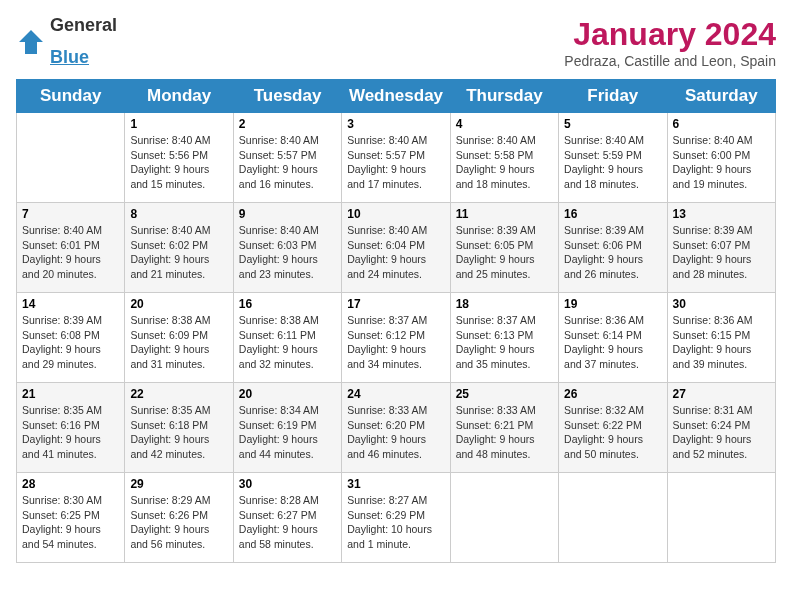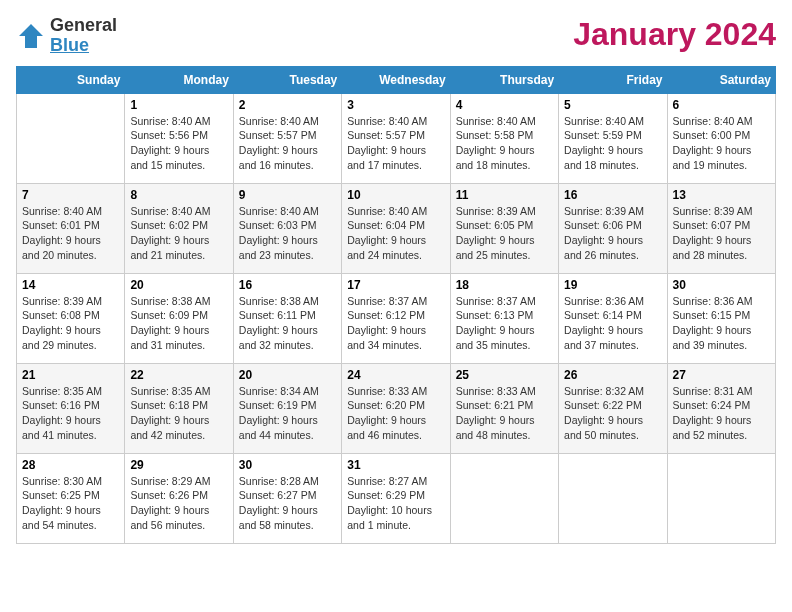--- a/index.html
+++ b/index.html
@@ -19,20 +19,21 @@
     .logo {
       display: flex;
       align-items: center;
     }
     .logo-text {
       display: flex;
       flex-direction: column;
       font-size: 18px;
       font-weight: bold;
       line-height: 1.1;
+      gap: 12px;
     }
     .logo-text span:first-child { color: #333; }
     .logo-text span:last-child { color: #2E86C1; text-decoration: underline; }
     .logo-icon {
       width: 30px;
       height: 30px;
       margin-right: 4px;
     }
     .title-block {
       text-align: right;
@@ -48,22 +49,22 @@
     }
     table {
       width: 100%;
       border-collapse: collapse;
       font-size: 11px;
     }
     thead tr th {
       background-color: #2E86C1;
       color: #fff;
       padding: 6px 4px;
-      text-align: right;
-      font-size: 12px;
+      text-align: center;
+      font-size: 17px;
       font-weight: bold;
       border: 1px solid #2E86C1;
     }
     tbody tr td {
       border: 1px solid #ccc;
       padding: 4px 5px;
       vertical-align: top;
       width: 14.28%;
       min-height: 80px;
       height: 90px;
@@ -94,20 +95,21 @@
     <svg class="logo-icon" viewBox="0 0 40 40">
       <polygon points="20,4 36,20 28,20 28,36 12,36 12,20 4,20" fill="#2E86C1"></polygon>
     </svg>
     <div class="logo-text">
       <span>General</span>
       <span>Blue</span>
     </div>
   </div>
   <div class="title-block">
     <div class="month-year">January 2024</div>
+    <div class="location">Pedraza, Castille and Leon, Spain</div>
   </div>
 </div>
 
 <table>
   <thead>
     <tr>
     <th>Sunday</th>
         <th>Monday</th>
         <th>Tuesday</th>
         <th>Wednesday</th>

